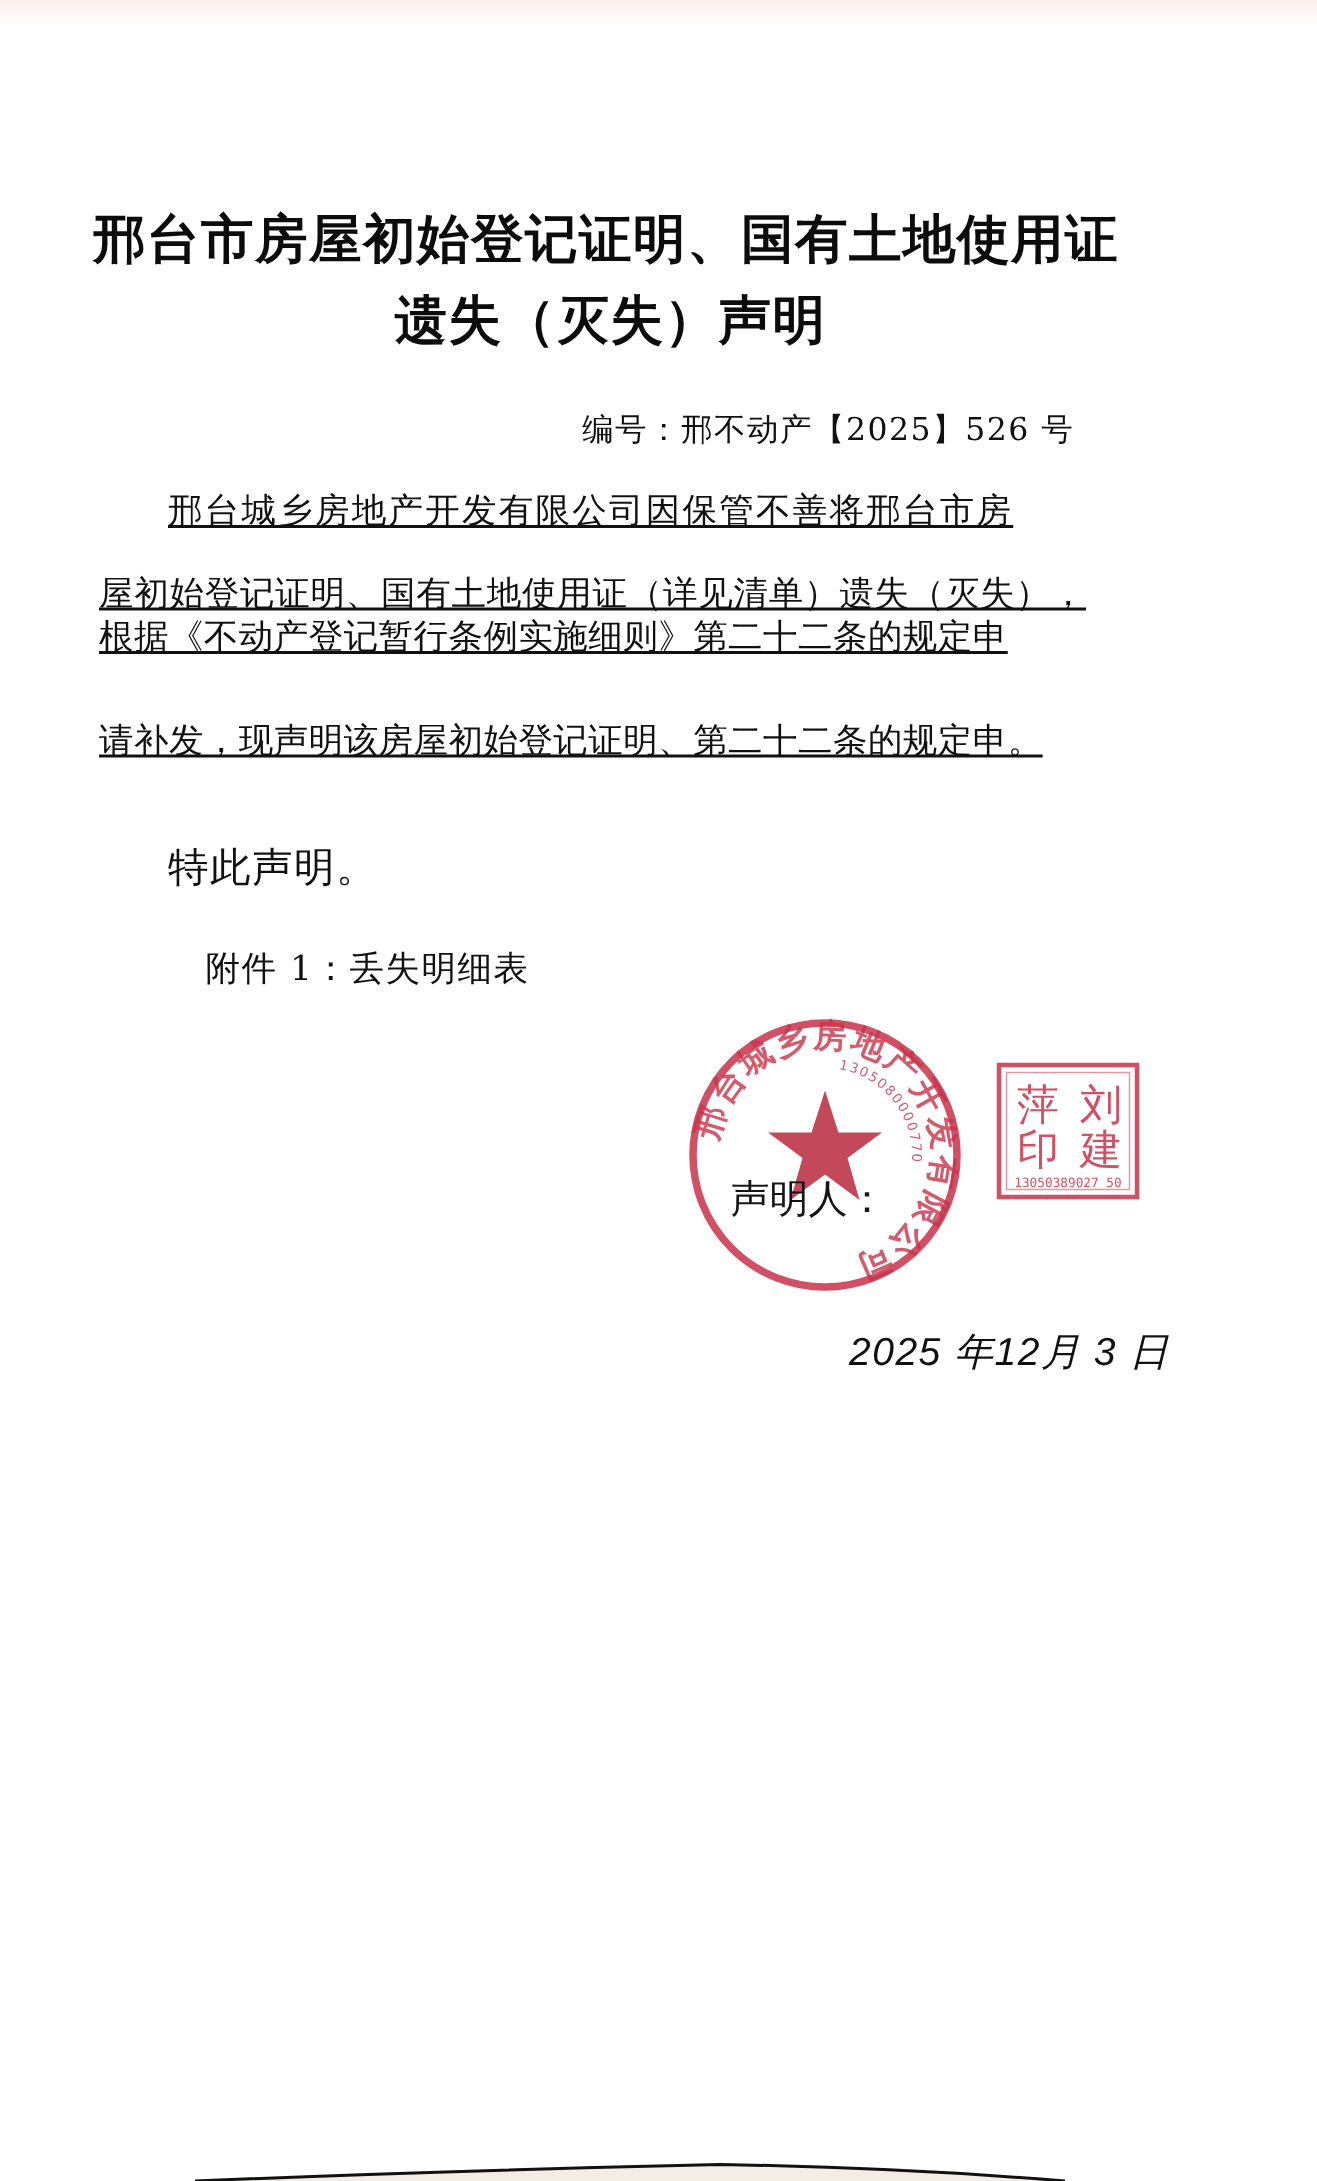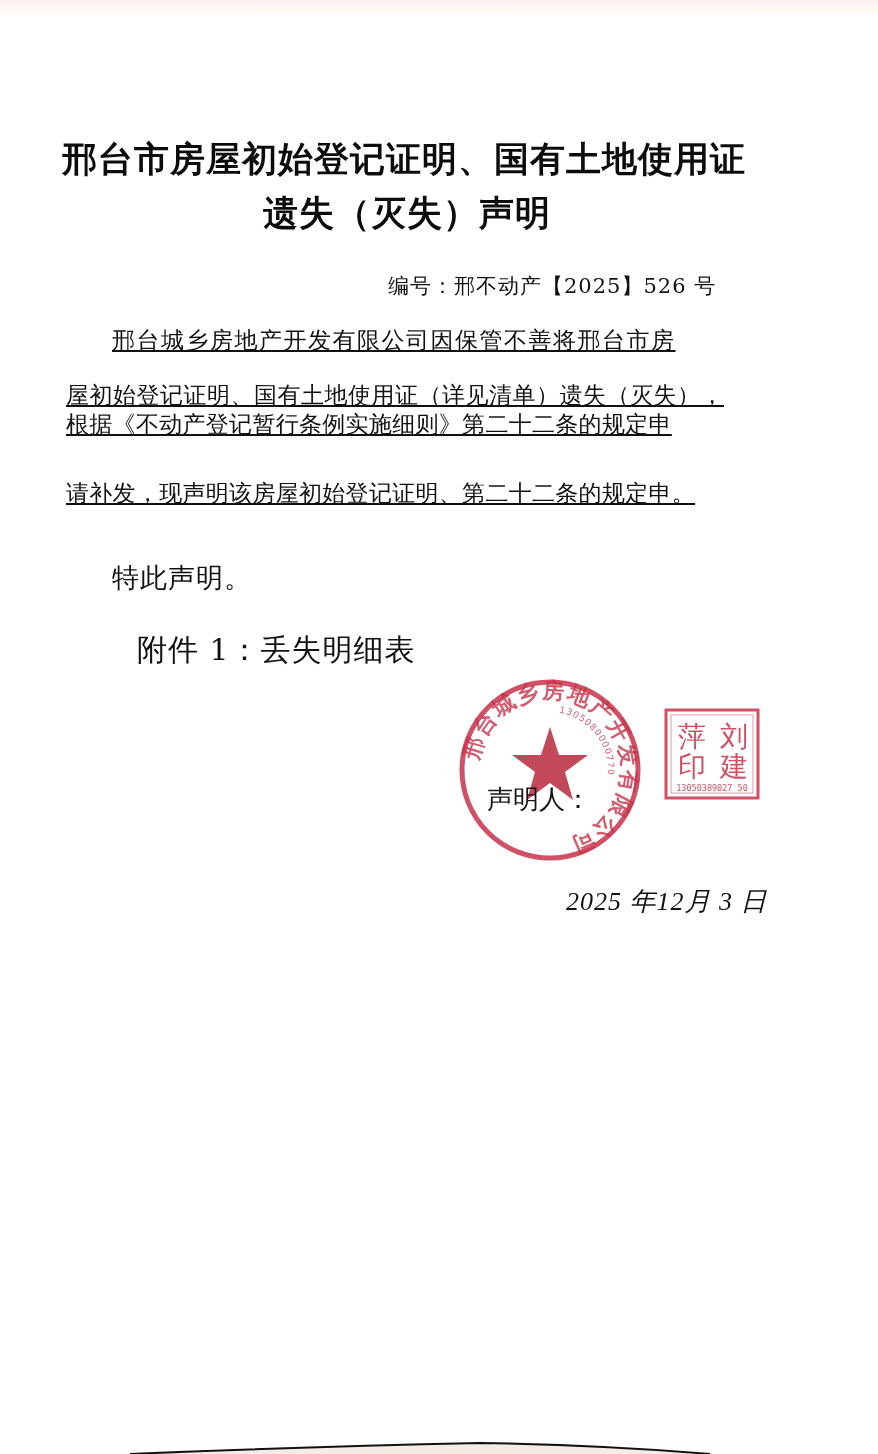--- a/index.html
+++ b/index.html
@@ -59,21 +59,21 @@
       position: absolute;
       left: 112px;
       top: 560px;
       font-size: 27px;
       letter-spacing: 1px;
     }
     .attachment {
       position: absolute;
       left: 137px;
       top: 630px;
-      font-size: 30px;
+      font-size: 23px;
       letter-spacing: 1px;
     }
 
     .company-seal {
       position: absolute;
       left: 455px;
       top: 675px;
       width: 190px;
       height: 190px;
     }
@@ -88,21 +88,21 @@
       position: absolute;
       left: 487px;
       top: 782px;
       font-size: 26px;
       color: #151515;
     }
     .date {
       position: absolute;
       left: 566px;
       top: 884px;
-      font-family: Liberation Serif, serif;
+      font-family: Liberation Sans, sans-serif;
       font-size: 26px;
       color: #111111;
       font-style: italic;
       letter-spacing: 1px;
       text-align: right;
     }
     .page-edge {
       position: absolute;
       left: 0;
       top: 1440px;

